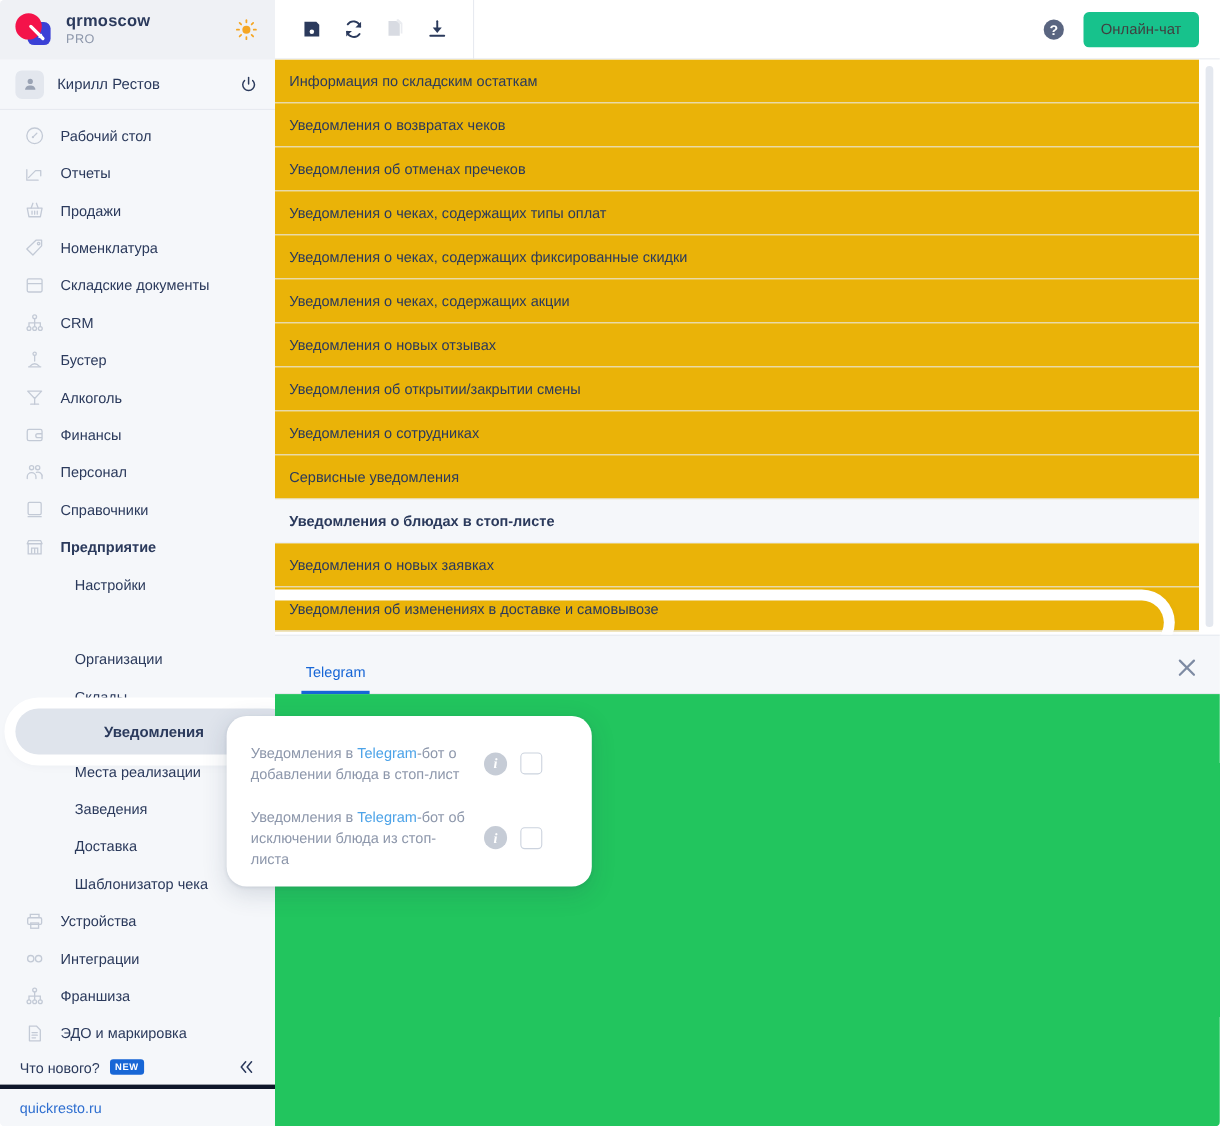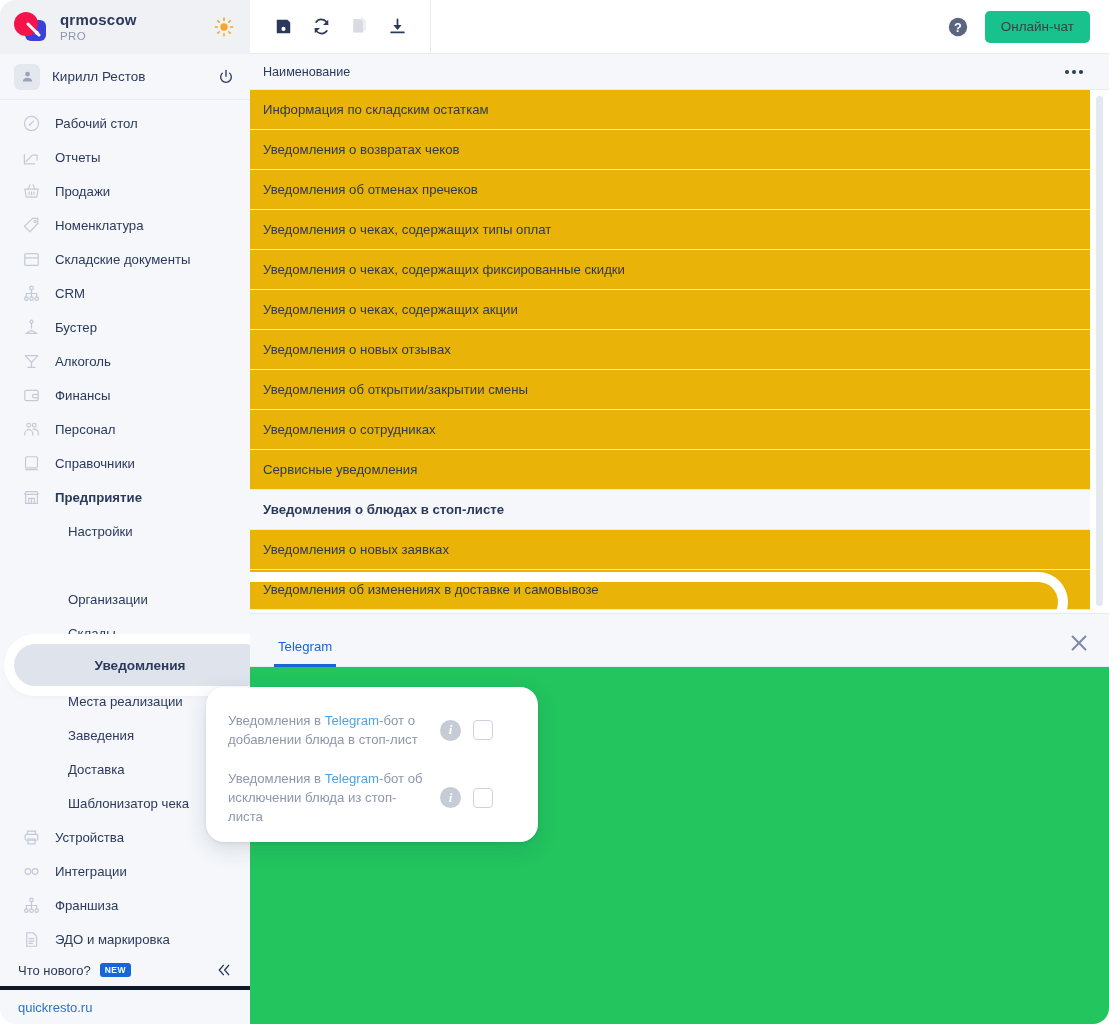--- a/index.html
+++ b/index.html
@@ -6,21 +6,21 @@
   html, body {
     width: 1109px; height: 1024px;
     font-family: "Liberation Sans", sans-serif;
     background: #ffffff;
     overflow: hidden;
   }
   .app {
     position: relative;
     width: 1109px; height: 1024px;
     background: #ffffff;
-    border-radius: 16px;
+    border-radius: 4px;
     overflow: hidden;
     display: flex;
   }
 
   
   .sidebar {
     width: 250px; height: 1024px;
     background: #f5f7fa;
     display: flex; flex-direction: column;
     position: relative; z-index: 5;
@@ -512,29 +512,20 @@
       <div class="tb-spacer"></div>
       <div class="tb-right">
         <svg class="help-ico" viewBox="0 0 24 24">
           <circle cx="12" cy="12" r="10" fill="#5a6580"></circle>
           <text x="12" y="17" text-anchor="middle" font-size="14" font-weight="bold" fill="#ffffff" font-family="Liberation Sans, sans-serif">?</text>
         </svg>
         <button class="chat-btn">Онлайн-чат</button>
       </div>
     </div>
 
-    <div class="table-head">
-      <span class="th-name">Наименование</span>
-      <div class="th-spacer"></div>
-      <span class="dots-btn">
-        <span class="dot"></span>
-          <span class="dot"></span>
-          <span class="dot"></span>
-      </span>
-    </div>
 
     <div class="list-wrap">
       <div class="row">Информация по складским остаткам</div>
       <div class="row">Уведомления о возвратах чеков</div>
       <div class="row">Уведомления об отменах пречеков</div>
       <div class="row">Уведомления о чеках, содержащих типы оплат</div>
       <div class="row">Уведомления о чеках, содержащих фиксированные скидки</div>
       <div class="row">Уведомления о чеках, содержащих акции</div>
       <div class="row">Уведомления о новых отзывах</div>
       <div class="row">Уведомления об открытии/закрытии смены</div>

